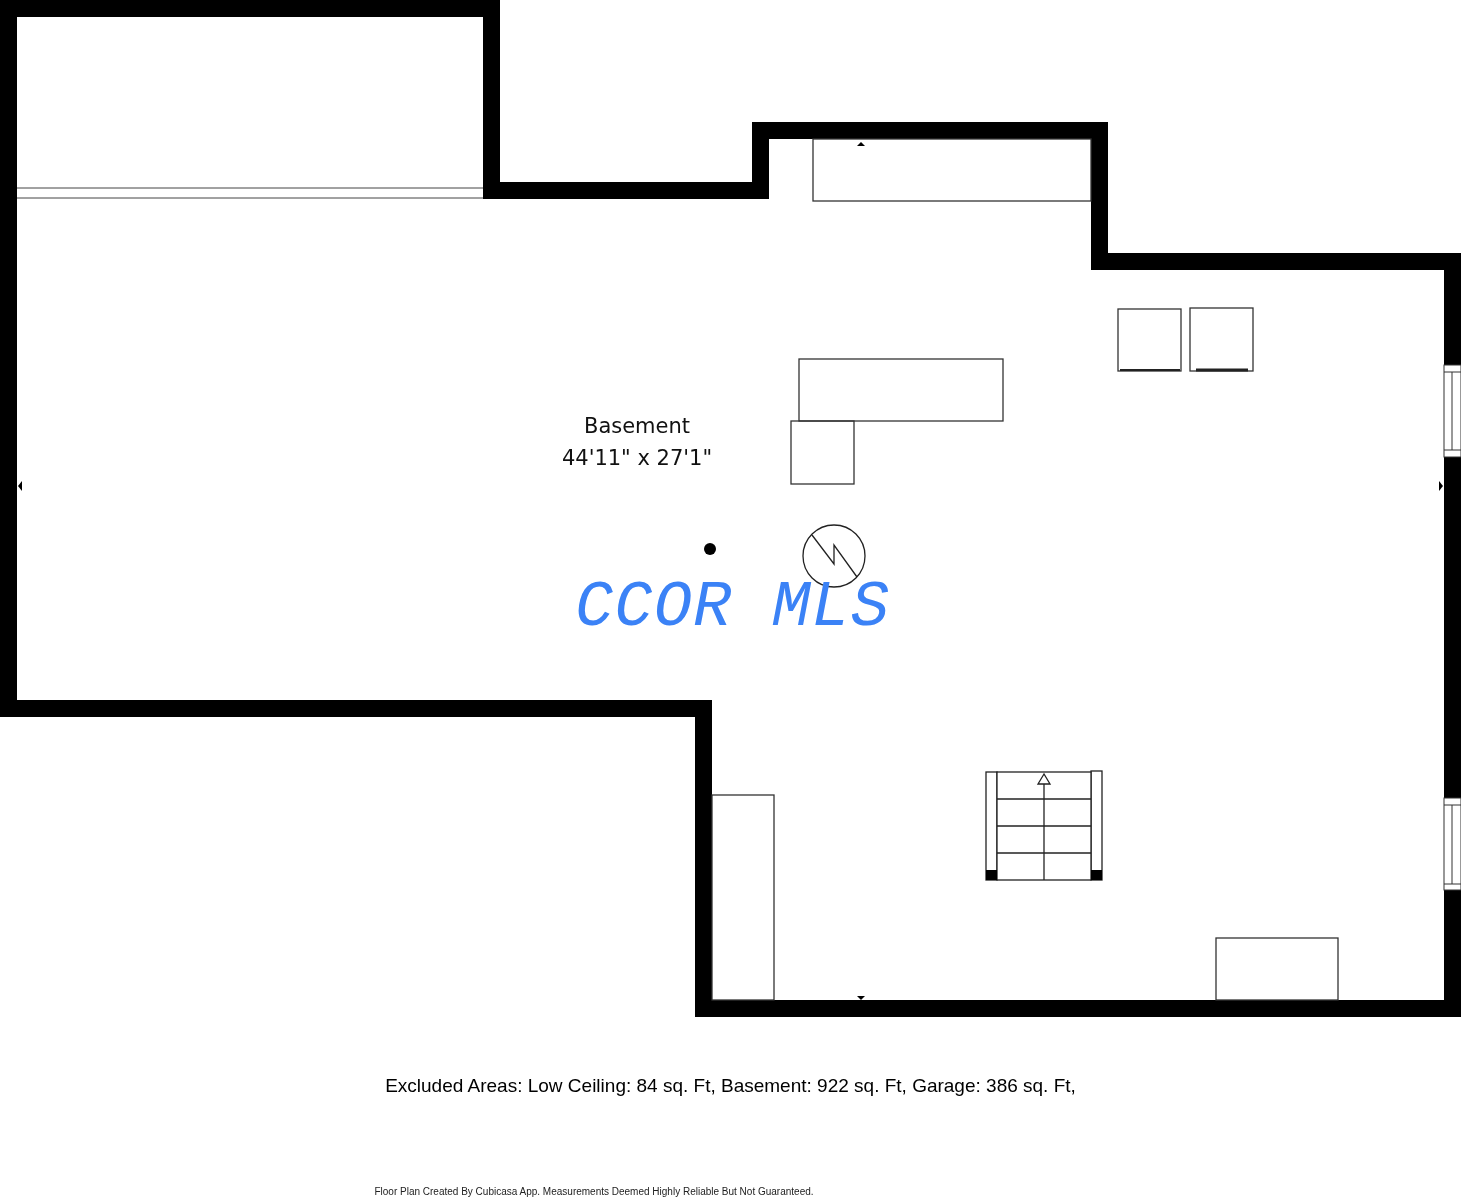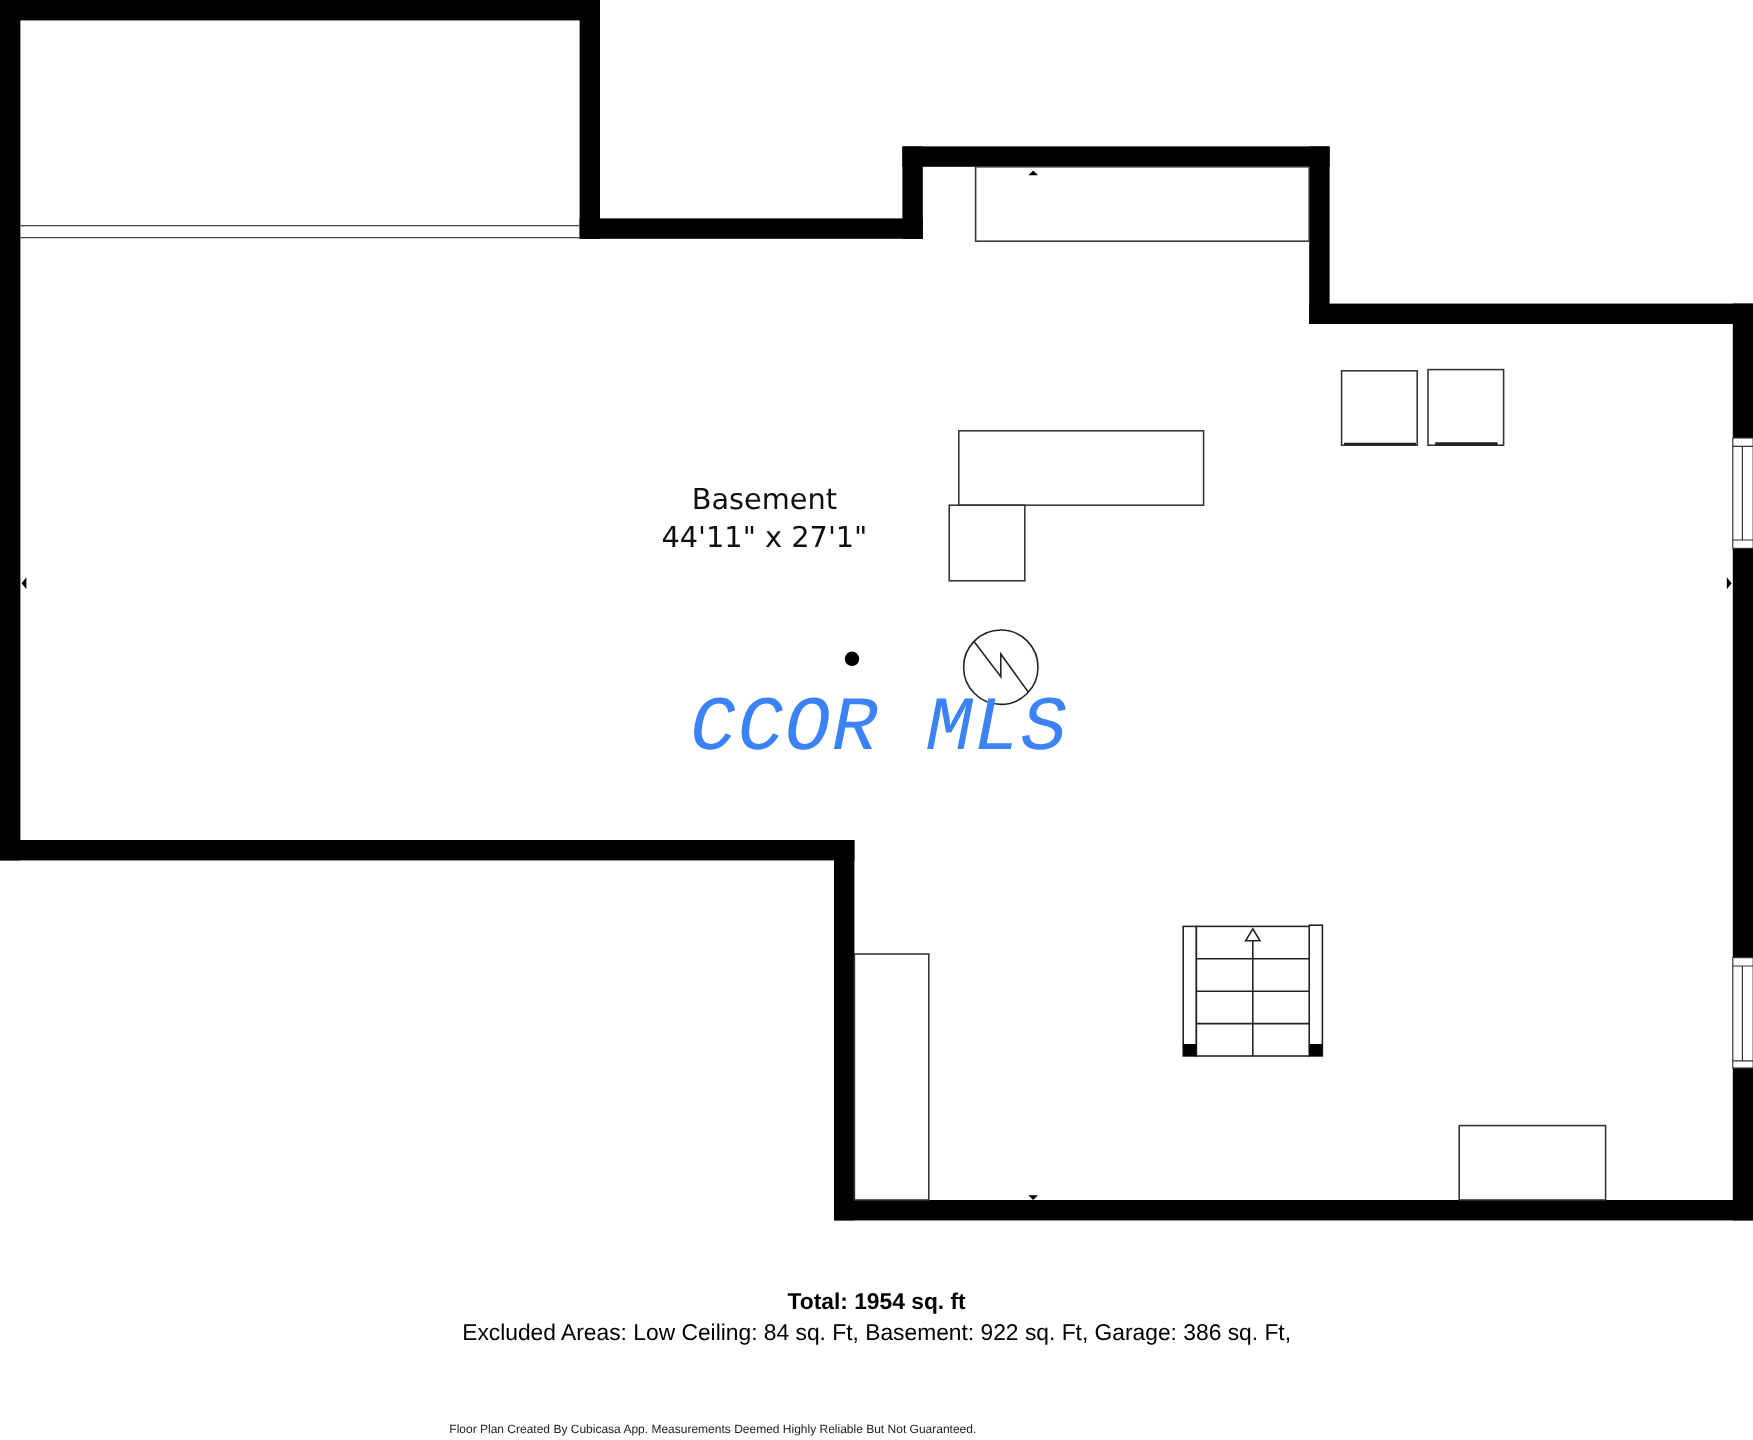--- a/index.html
+++ b/index.html
@@ -1,18 +1,18 @@
 <!DOCTYPE html>
 <html><head>
   <meta charset="utf-8">
   <style>
     html, body { margin: 0; padding: 0; background: #ffffff; }
     body { width: 1461px; height: 1200px; position: relative; overflow: hidden; font-family: "Liberation Sans", sans-serif; color: #000; }
     #plan { position: absolute; left: 0; top: 0; width: 1461px; height: 1040px; }
-    .room-label { position: absolute; left: 537px; top: 400px; width: 200px; text-align: center; font-family: "DejaVu Sans", sans-serif; font-size: 24px; line-height: 32px; color: #111; }
+    .room-label { position: absolute; left: 537px; top: 410px; width: 200px; text-align: center; font-family: "DejaVu Sans", sans-serif; font-size: 21px; line-height: 32px; color: #111; }
     .watermark { position: absolute; left: 560px; top: 572px; width: 345px; text-align: center; font-family: Liberation Mono, monospace; font-style: italic; font-size: 64px; color: #3b82f6; letter-spacing: 1px; }
     .summary { position: absolute; left: 0; top: 1073px; width: 1461px; text-align: center; font-family: "Liberation Sans", sans-serif; }
     .summary .total { font-weight: bold; font-size: 19px; line-height: 26px; }
     .summary .line { font-size: 19px; line-height: 25px; }
     .disclaimer { position: absolute; left: 0; top: 1186px; width: 1188px; text-align: center; font-size: 10px; color: #222; font-family: "Liberation Sans", sans-serif; }
   </style>
 </head>
 <body>
 
 <svg id="plan" viewBox="0 0 1461 1040" xmlns="http://www.w3.org/2000/svg">
@@ -97,17 +97,16 @@
 </svg>
 
 <div class="watermark">CCOR MLS</div>
 
 <div class="room-label">
   <div>Basement</div>
   <div>44'11" x 27'1"</div>
 </div>
 
 <div class="summary">
-  <div class="total">Total: 1954 sq. ft</div>
   <div class="line">Excluded Areas: Low Ceiling: 84 sq. Ft, Basement: 922 sq. Ft, Garage: 386 sq. Ft,</div>
 </div>
 
 <div class="disclaimer">Floor Plan Created By Cubicasa App. Measurements Deemed Highly Reliable But Not Guaranteed.</div>
 
 </body></html>

